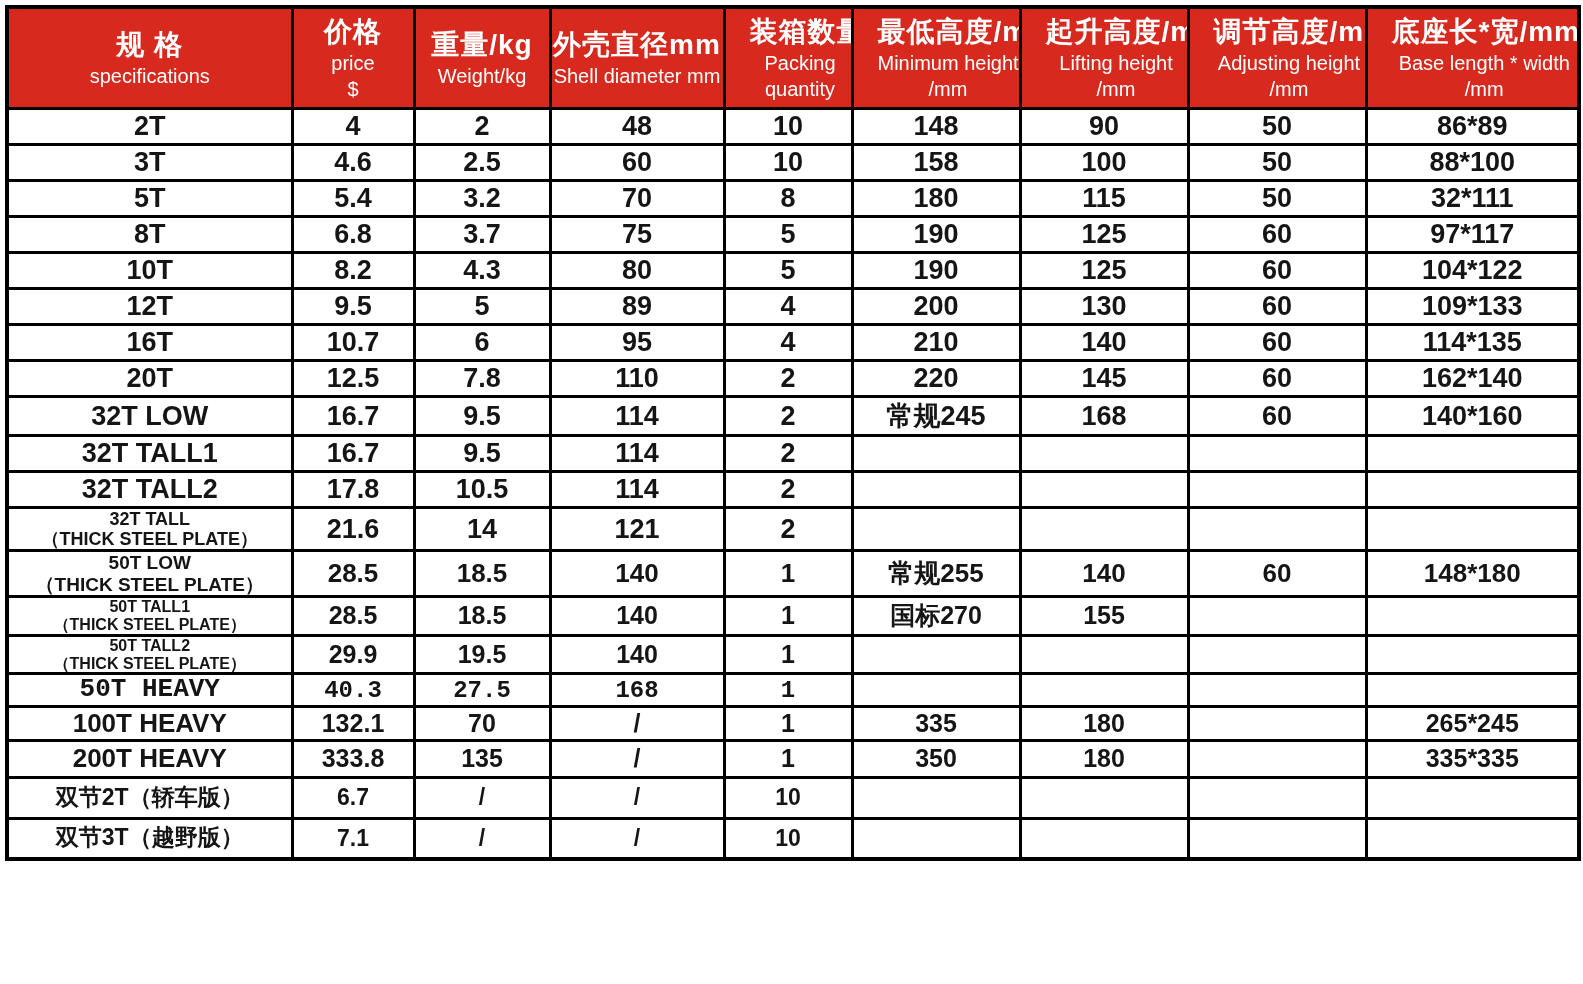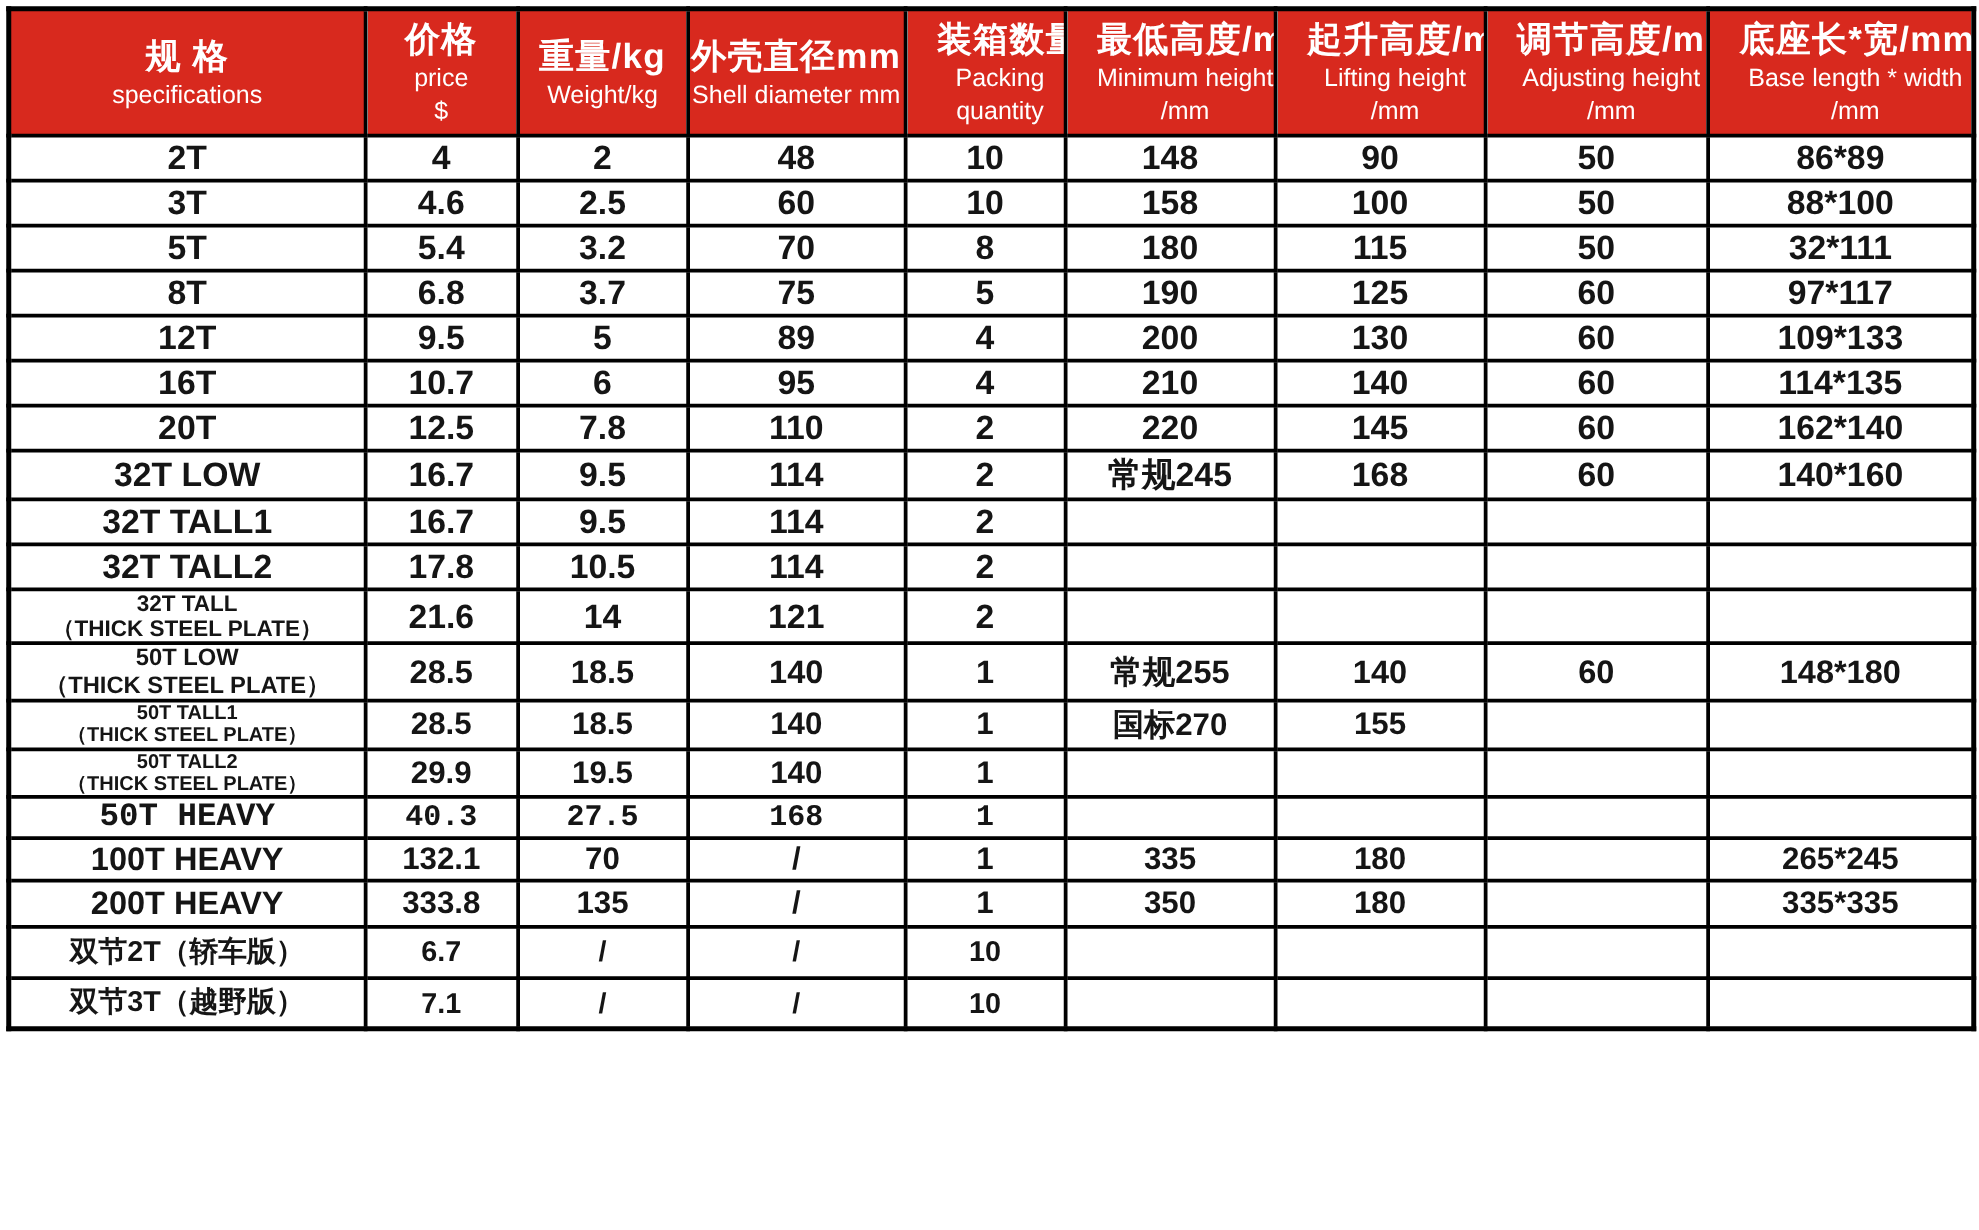--- a/index.html
+++ b/index.html
@@ -181,20 +181,33 @@
           <td>3.7</td>
           <td>75</td>
           <td>5</td>
           <td>190</td>
           <td>125</td>
           <td>60</td>
           <td>97*117</td>
         </tr>
         <tr class="h47">
           <td class="spec">
+            <div class="sl sl0">10T</div>
+          </td>
+          <td>8.2</td>
+          <td>4.3</td>
+          <td>80</td>
+          <td>5</td>
+          <td>190</td>
+          <td>125</td>
+          <td>60</td>
+          <td>104*122</td>
+        </tr>
+        <tr class="h47">
+          <td class="spec">
             <div class="sl sl0">12T</div>
           </td>
           <td>9.5</td>
           <td>5</td>
           <td>89</td>
           <td>4</td>
           <td>200</td>
           <td>130</td>
           <td>60</td>
           <td>109*133</td>

